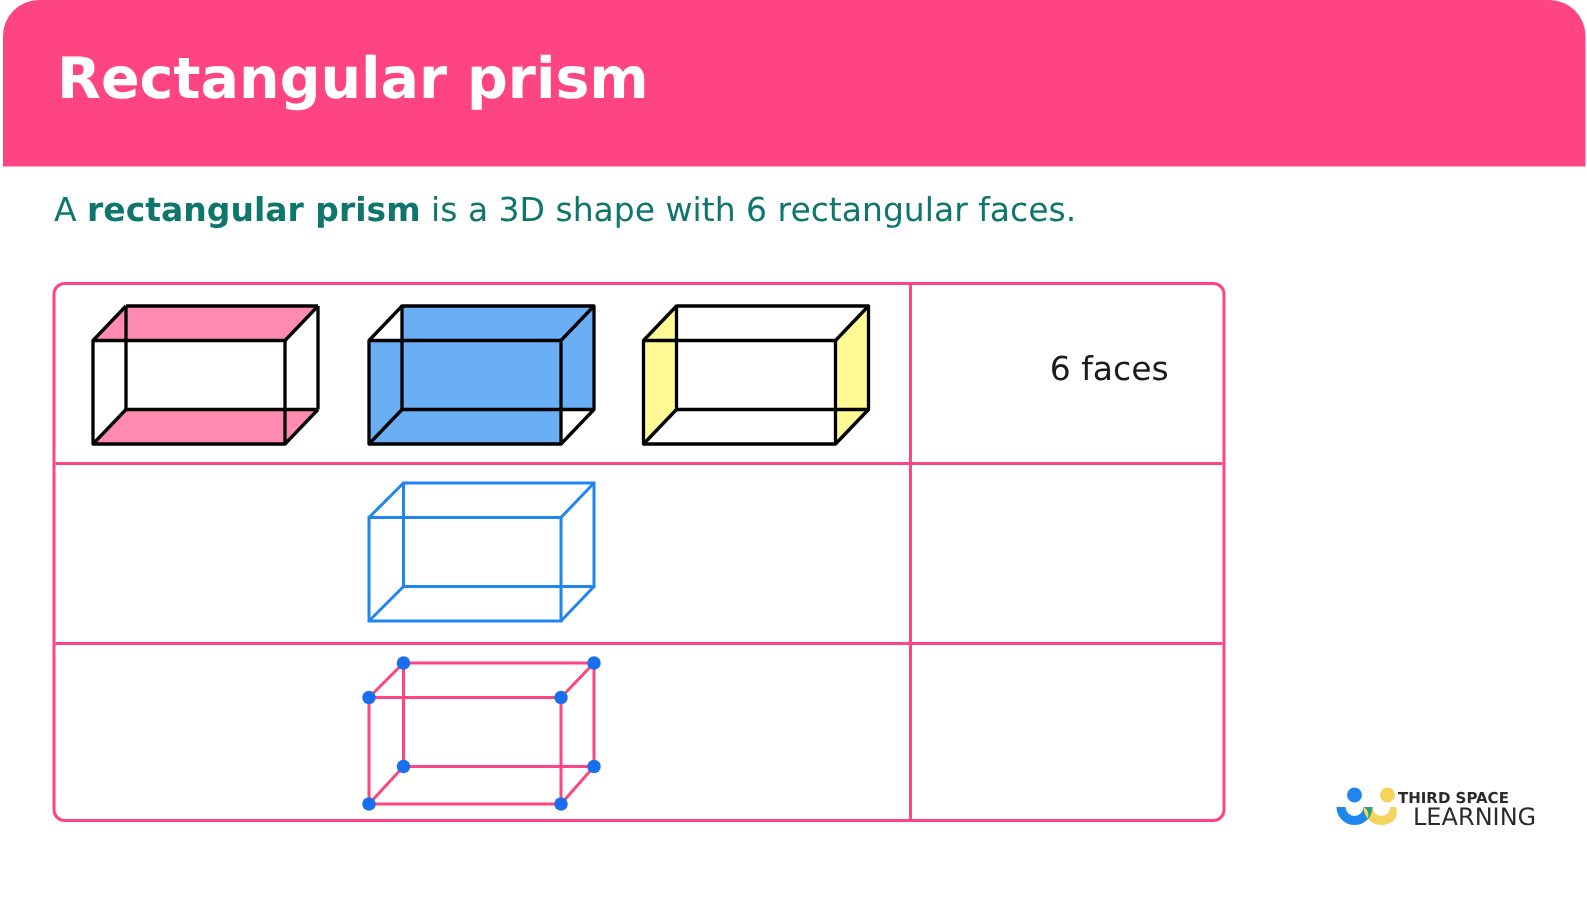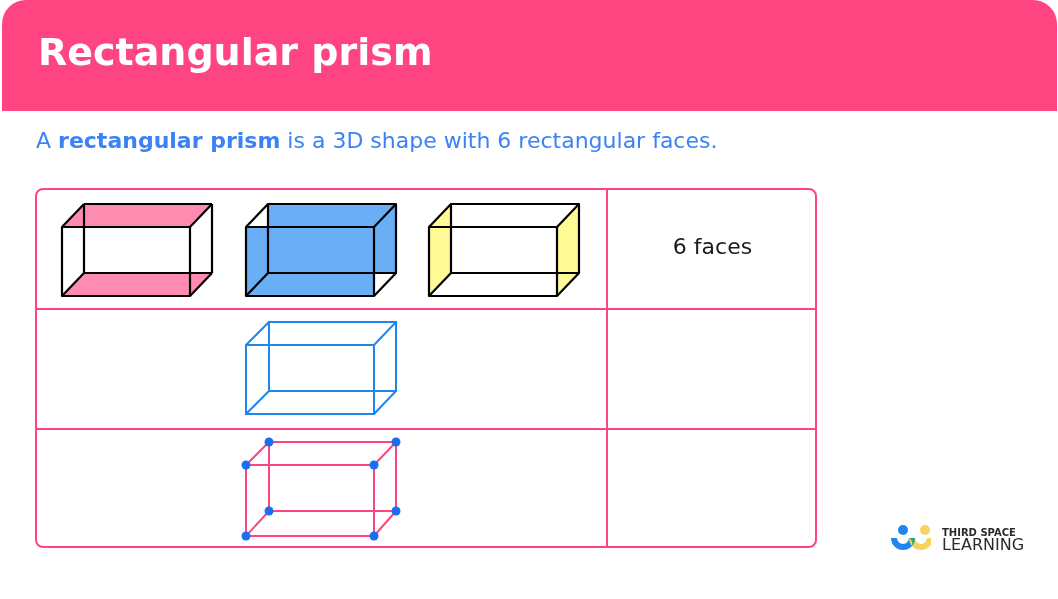--- a/index.html
+++ b/index.html
@@ -1,27 +1,27 @@
 <!DOCTYPE html>
 <html><head>
 <meta charset="utf-8">
 <style>
   html, body { margin: 0; padding: 0; }
   body { width: 1058px; height: 599px; background: #ffffff; position: relative; overflow: hidden; font-family: "DejaVu Sans", sans-serif; }
   .header { position: absolute; left: 2px; top: 0; width: 1055px; height: 111px; background: #ff4581; border-radius: 24px 24px 0 0; }
   .title { position: absolute; left: 36px; top: 30px; font-size: 38px; font-weight: bold; color: #ffffff; letter-spacing: 0px; }
-  .intro { position: absolute; left: 36px; top: 128px; font-size: 22px; color: #3b82f6; }
+  .intro { position: absolute; left: 36px; top: 128px; font-size: 22px; color: #0f766e; }
   .intro b { font-weight: bold; }
   .table { position: absolute; left: 35px; top: 188px; width: 782px; height: 360px; border: 2px solid #ff4581; border-radius: 8px; box-sizing: border-box; }
   .hline { position: absolute; left: 0; width: 100%; height: 2px; background: #ff4581; }
   .vline { position: absolute; top: 0; width: 2px; height: 100%; background: #ff4581; left: 569px; }
-  .cell-label { position: absolute; left: 571px; width: 209px; text-align: center; font-size: 22px; color: #1b1b1b; }
+  .cell-label { position: absolute; left: 571px; width: 209px; text-align: center; font-size: 22px; color: #1b1b1b; padding-left: 27px; }
   svg.fig { position: absolute; left: 0; top: 0; }
   .logo { position: absolute; left: 889px; top: 524px; width: 140px; height: 32px; }
-  .logo-text { position: absolute; left: 53px; top: 3px; font-size: 10px; font-weight: bold; color: #2b2b2b; line-height: 12px; }
+  .logo-text { position: absolute; left: 43px; top: 3px; font-size: 10px; font-weight: bold; color: #2b2b2b; line-height: 12px; }
   .logo-text2 { position: absolute; left: 53px; top: 15px; font-size: 16px; color: #2b2b2b; line-height: 12px; }
 </style>
 </head>
 <body>
 
 <div class="header">
   <div class="title">Rectangular prism</div>
 </div>
 
 <div class="intro"><span>A </span><b>rectangular prism</b><span> is a 3D shape with 6 rectangular faces.</span></div>

